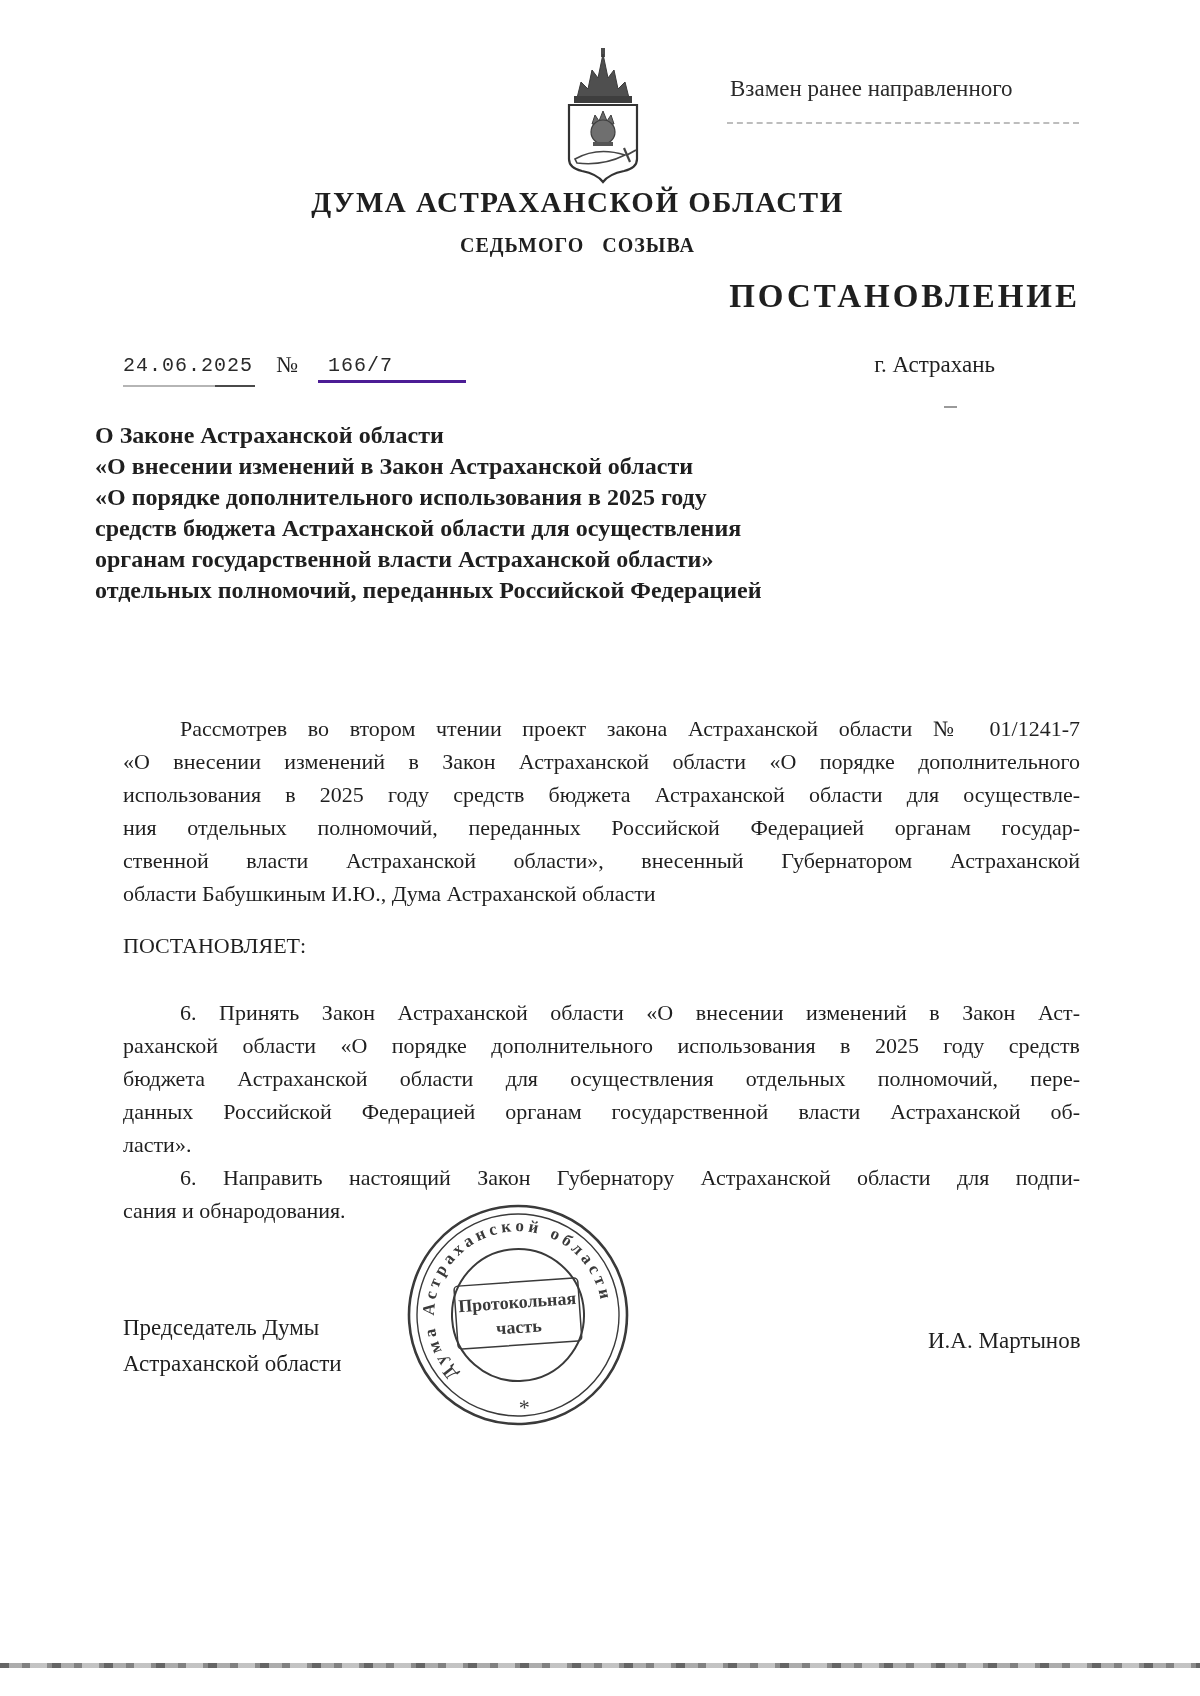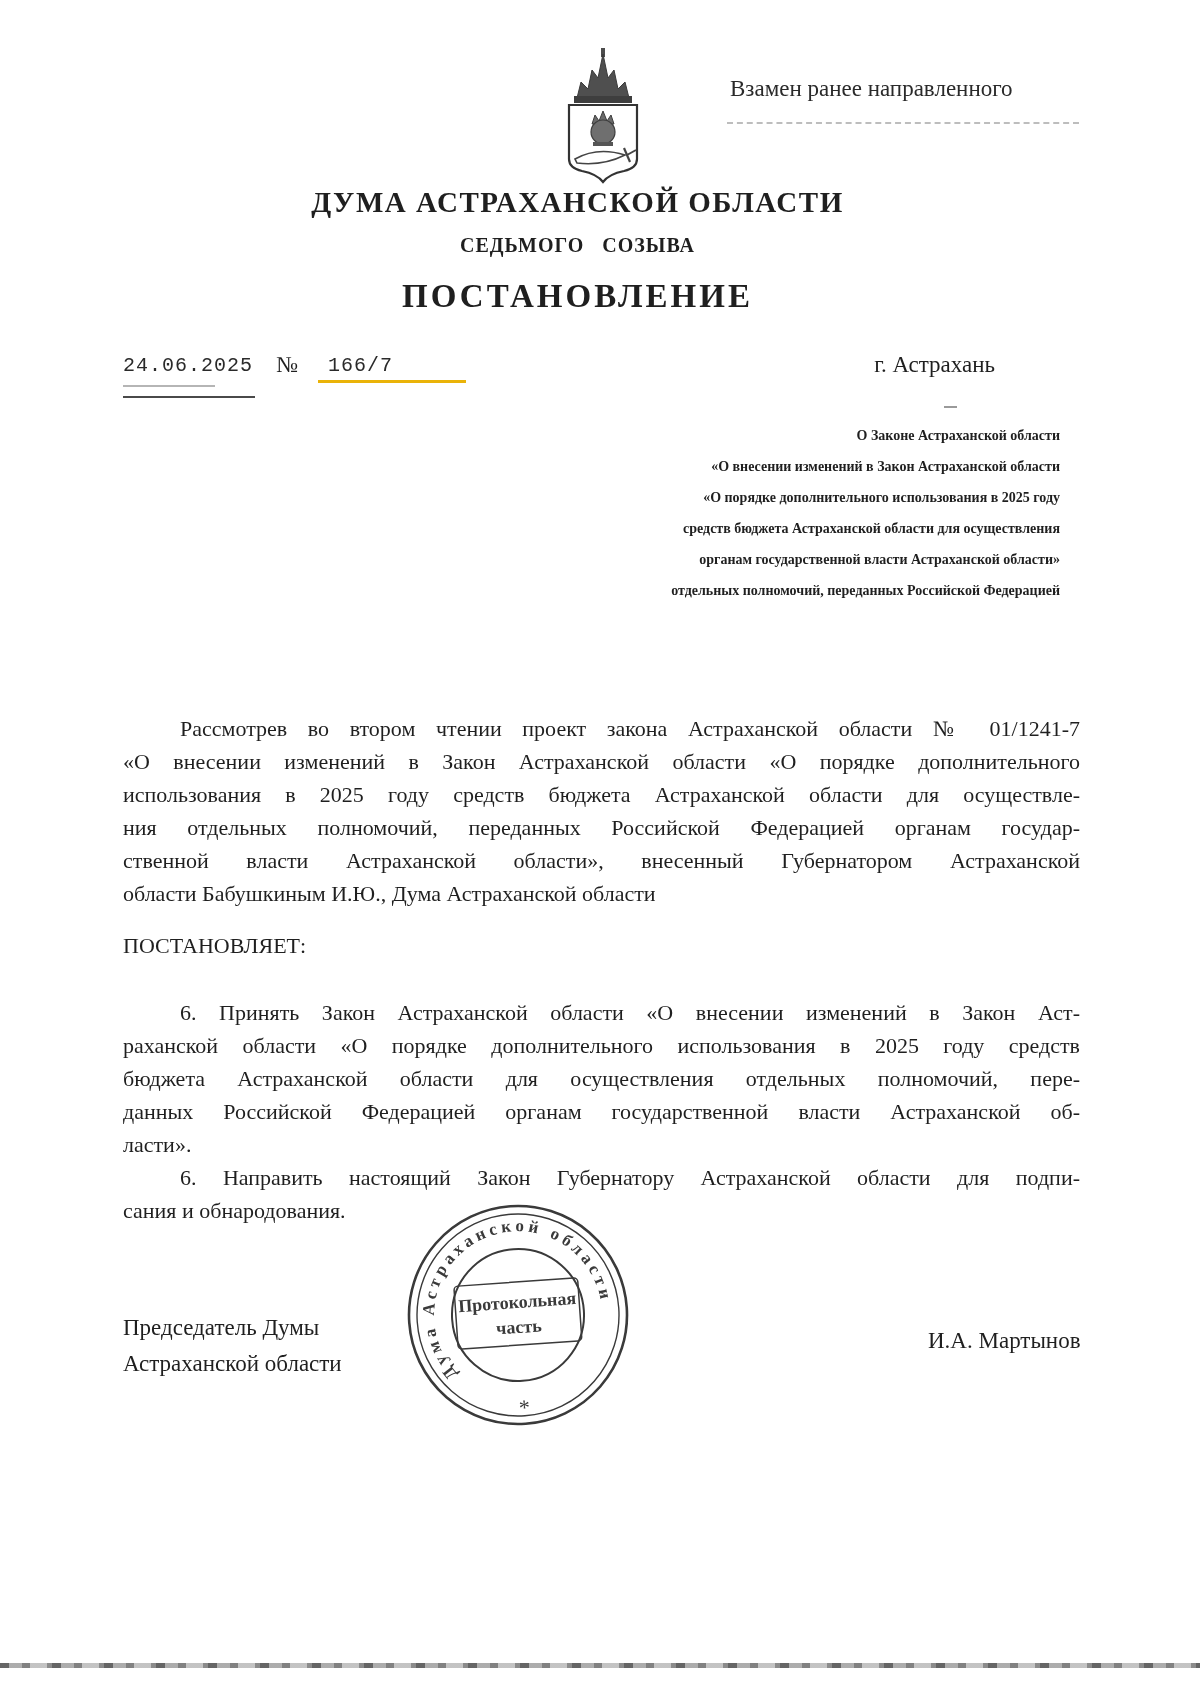--- a/index.html
+++ b/index.html
@@ -10,36 +10,36 @@
   }
   
   .emblem{position:absolute;left:547px;top:44px;width:112px;height:140px;}
   .replacement-note{position:absolute;left:730px;top:76px;width:360px;
     font-size:23px;color:#2a2a2a;}
   .replacement-line{position:absolute;left:727px;top:122px;width:352px;height:0;
     border-top:2px dashed #a8a8a8;opacity:.75;}
   .head-block{position:absolute;left:75px;top:186px;width:1005px;text-align:center;}
   .org-name{font-size:29px;font-weight:bold;letter-spacing:1.5px;}
   .convocation{margin-top:15px;font-size:20px;font-weight:bold;letter-spacing:1px;word-spacing:12px;}
-  .doc-type{margin-top:21px;font-size:33px;font-weight:bold;letter-spacing:3px;}
+  .doc-type{margin-top:21px;font-size:33px;font-weight:bold;letter-spacing:3px;text-align:right;}
   
   .daterow{position:absolute;left:0;top:352px;width:1200px;height:40px;font-size:22px;}
   .doc-date{position:absolute;left:123px;top:2px;width:132px;
     font-family:"Liberation Mono", monospace;font-size:20px;letter-spacing:1px;
-    border-bottom:2px solid #4a4a4a;padding-bottom:19px;color:#2a2a2a;}
+    border-bottom:2px solid #4a4a4a;padding-bottom:8px;color:#2a2a2a;}
   .doc-date-ghostline{position:absolute;left:123px;top:33px;width:92px;height:2px;background:#b5b5b5;}
   .no-sign{position:absolute;left:276px;top:0;font-size:23px;}
   .doc-number{position:absolute;left:318px;top:2px;width:138px;
     font-family:"Liberation Mono", monospace;font-size:20px;letter-spacing:1px;
-    border-bottom:3px solid #eab308;padding:0 0 3px 10px;color:#2a2a2a;}
+    border-bottom:3px solid #4c1d95;padding:0 0 3px 10px;color:#2a2a2a;}
   .doc-city{position:absolute;right:205px;top:0;font-size:23px;}
   .city-tick{position:absolute;left:944px;top:406px;width:13px;height:2px;background:#9a9a9a;}
   
-  .subject{position:absolute;left:95px;top:420px;width:965px;text-align:right;
-    font-size:14px;font-weight:bold;line-height:31px;}
+  .subject{position:absolute;left:95px;top:420px;width:965px;text-align:left;
+    font-size:24px;font-weight:bold;line-height:31px;}
   
   .body{position:absolute;left:123px;top:712px;width:957px;font-size:22px;line-height:33px;}
   .jline{text-align:justify;text-align-last:justify;white-space:normal;}
   .indent{padding-left:57px;}
   .resolves{margin-top:19px;}
   .item1{margin-top:34px;}
   
   .sig-role{position:absolute;left:123px;top:1294px;font-size:23px;line-height:36px;margin-top:16px;}
   .sig-name{position:absolute;left:928px;top:1328px;font-size:23px;}
   .stamp{position:absolute;left:406px;top:1203px;width:224px;height:224px;transform:rotate(-4deg);}

